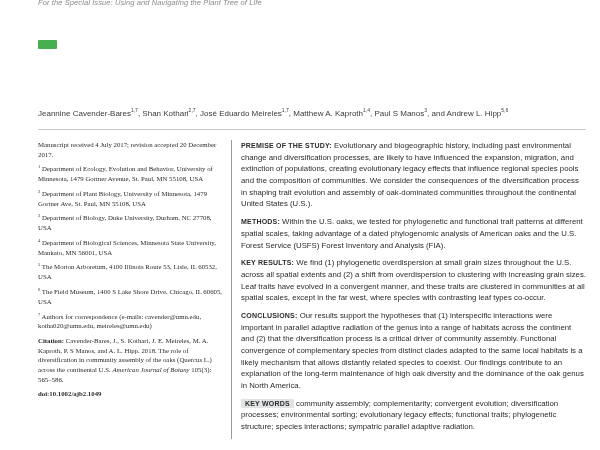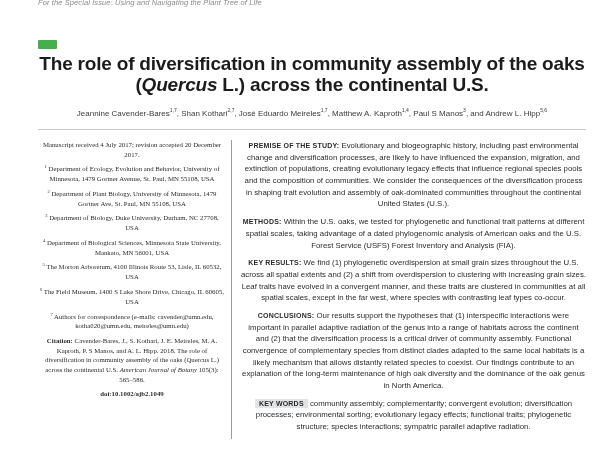--- a/index.html
+++ b/index.html
@@ -5,21 +5,20 @@
   * { margin: 0; padding: 0; box-sizing: border-box; }
   html, body { background: #ffffff; }
   .page {
     position: relative;
     width: 600px;
     height: 450px;
     background: #ffffff;
     overflow: hidden;
     font-family: "Liberation Sans", sans-serif;
     color: #231f20;
-    text-align: center;
   }
   .special-issue {
     position: absolute;
     top: -2px;
     left: 38px;
     font-family: "Liberation Sans", sans-serif;
     font-style: italic;
     font-size: 7.5px;
     color: #8a8a8a;
     letter-spacing: 0.1px;
@@ -109,21 +108,20 @@
 </style>
 </head>
 <body>
 
 <div class="page">
 
   <div class="special-issue">For the Special Issue: Using and Navigating the Plant Tree of Life</div>
 
   <div class="green-tag" style="background: rgb(69, 174, 77);"></div>
 
-  <h1 class="title"><span>The role of diversification in community assembly of the oaks (</span><em>Quercus</em><span> L.) across the continental U.S.</span></h1>
 
   <div class="authors" id="authors"><span>Jeannine Cavender-Bares<sup>1,7</sup></span><span>, Shan Kothari<sup>2,7</sup></span><span>, José Eduardo Meireles<sup>1,7</sup></span><span>, Matthew A. Kaproth<sup>1,4</sup></span><span>, Paul S Manos<sup>3</sup></span><span>, and Andrew L. Hipp<sup>5,6</sup></span></div>
 
   <hr class="rule">
 
   <div class="columns">
 
     <div class="left-col">
       <p>Manuscript received 4 July 2017; revision accepted 20 December 2017.</p>
       <div id="affiliations">

